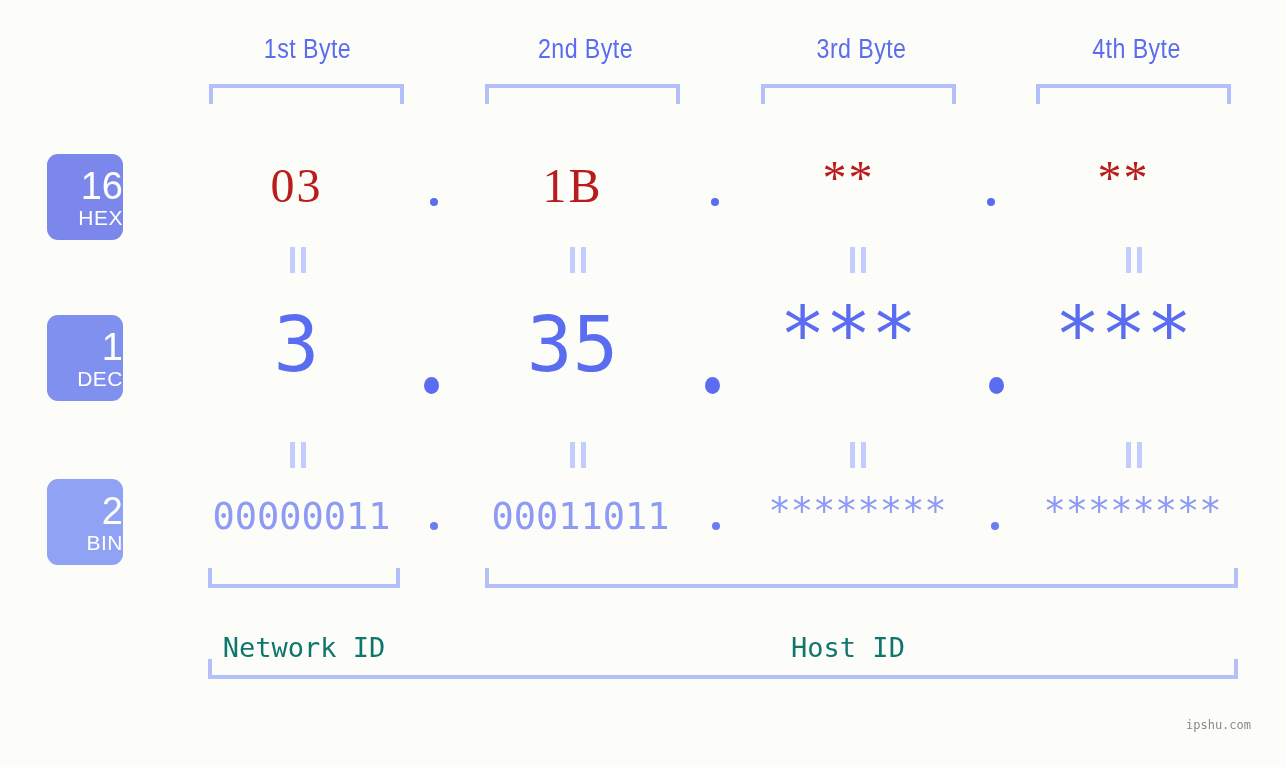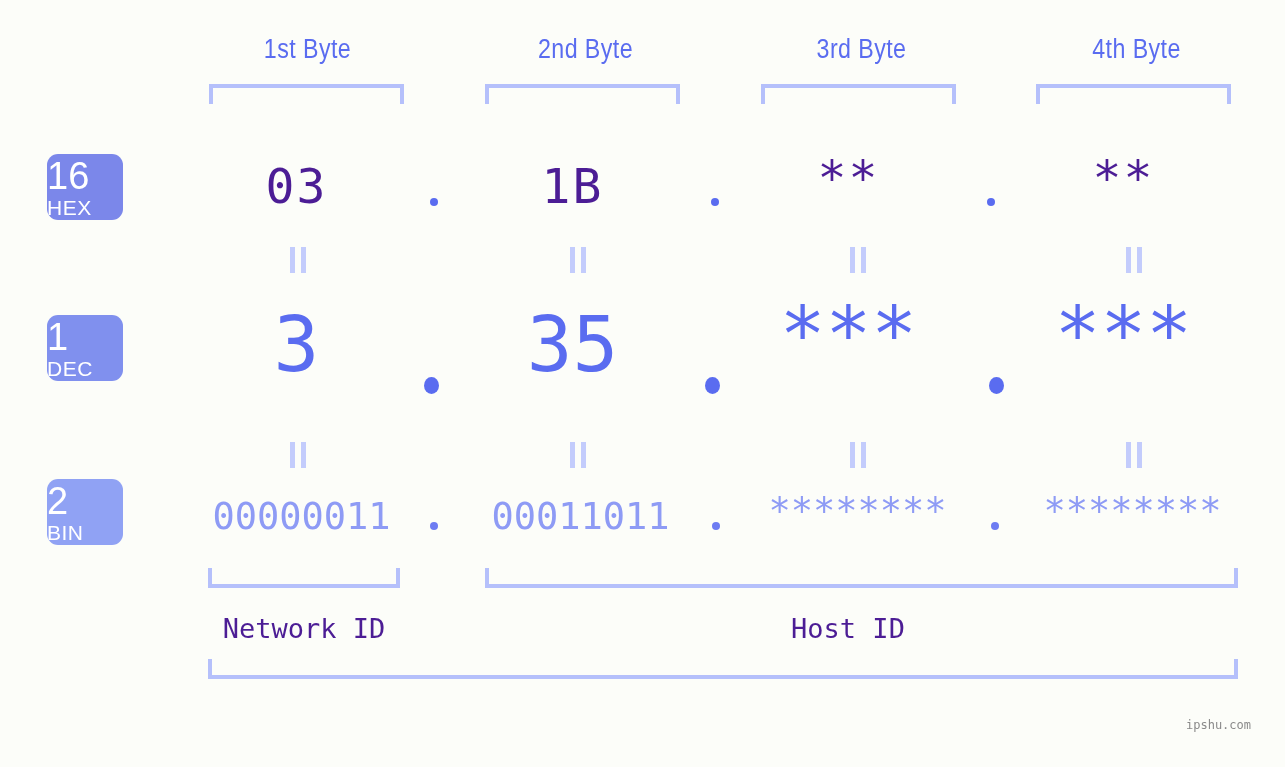--- a/index.html
+++ b/index.html
@@ -39,26 +39,26 @@
   .bracket.up{
     border-top:none;
     border-bottom:4px solid #b5c0fb;
     border-left:4px solid #b5c0fb;
     border-right:4px solid #b5c0fb;
   }
 
   
   .badge{
     position:absolute;
-    width:76px;height:66px;
+    width:76px;height:86px;
     border-radius:11px;
     color:#ffffff;
     display:flex;
     flex-direction:column;
-    align-items:flex-start;
+    align-items:flex-end;
     justify-content:center;
     line-height:1;
     box-sizing:border-box;
   }
   .badge .num{
     font-size:38px;
     font-weight:400;
     letter-spacing:0px;
     margin-bottom:2px;
   }
@@ -70,22 +70,23 @@
 
   
   .cell{
     position:absolute;
     text-align:center;
     white-space:nowrap;
     font-family:"DejaVu Sans Mono", monospace;
   }
   .hexval{
     font-size:48px;
-    color:#4c1d95;
+    color:#b91c1c;
     letter-spacing:2px;
+    font-family:Liberation Serif, serif;
   }
   .hexval.star{font-size:48px;letter-spacing:2px;}
   .decval{
     font-size:76px;
     color:#5a6cf0;
     letter-spacing:0px;
     font-family:"DejaVu Sans Mono", monospace;
   }
   .binval{
     font-size:37px;
@@ -116,24 +117,25 @@
     display:block;
   }
   .eqbars i:nth-child(1){left:2px;}
   .eqbars i:nth-child(2){left:13px;}
 
   
   .idlabel{
     position:absolute;
     font-family:"DejaVu Sans Mono", monospace;
     font-size:27px;
-    color:#4c1d95;
-    text-align:center;
-    white-space:nowrap;
-    letter-spacing:0px;
+    color:#0f766e;
+    text-align:center;
+    white-space:nowrap;
+    letter-spacing:0px;
+    margin-top:19px;
   }
   .classlabel{
     position:absolute;
     font-family:"DejaVu Sans Mono", monospace;
     font-size:36px;
     color:#5a6cf0;
     text-align:center;
     white-space:nowrap;
   }
   .watermark{

